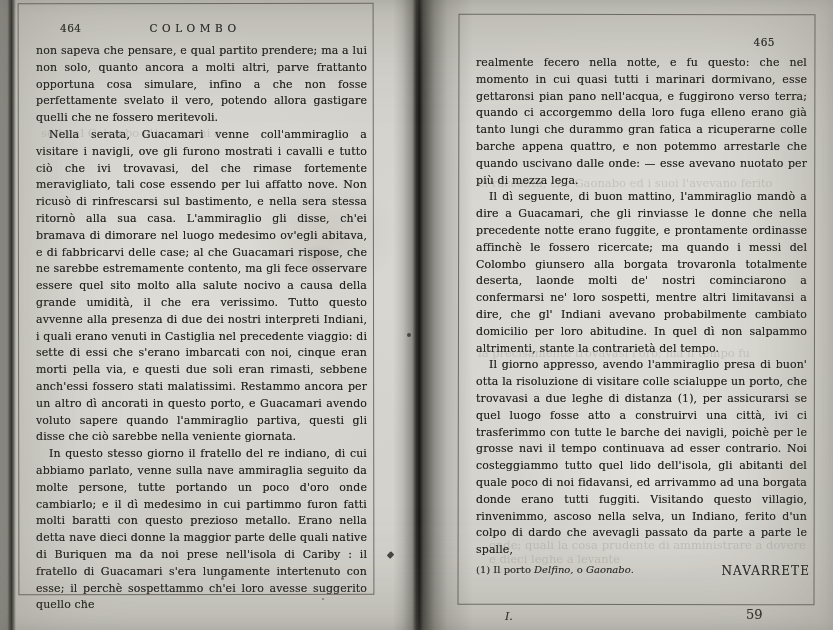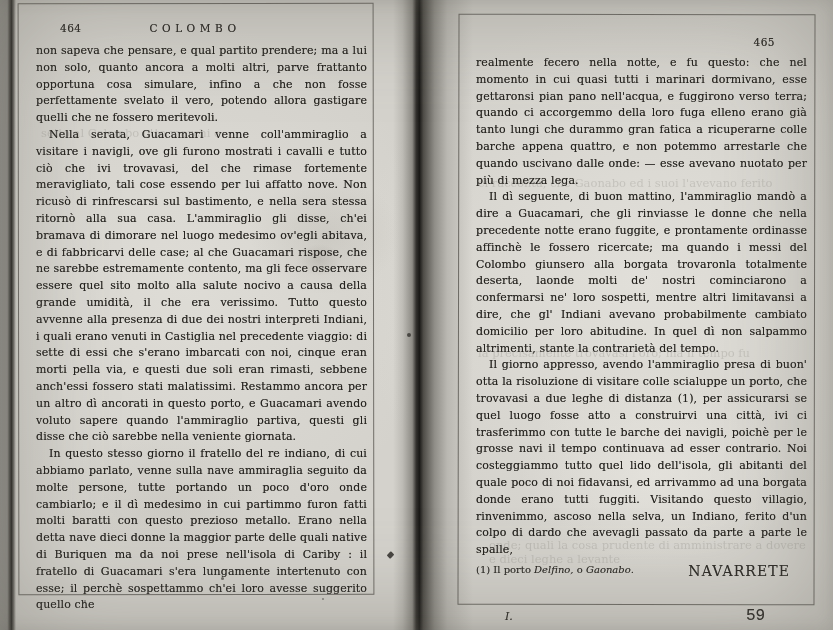--- a/index.html
+++ b/index.html
@@ -65,28 +65,28 @@
   .para { margin:0; text-indent:13px; }
   .para.no-indent { text-indent:0; }
 
   .footnote {
     position:absolute; left:51px; top:564px; width:334px;
     font-size:10px; line-height:12px; color:#2d2b27;
     text-shadow:0 0 .4px rgba(45,42,38,.45);
   }
   .footnote i { font-style:italic; }
   .attribution {
-    position:absolute; right:20px; top:1px;
-    font-size:14px; letter-spacing:1.1px;
+    position:absolute; right:0; top:1px;
+    font-size:12px; letter-spacing:1.1px;
   }
 
   .footer-mark { position:absolute; z-index:4; color:#2e2c28;
                  text-shadow:0 0 .4px rgba(46,43,39,.4); }
   .volume-mark    { left:505px; top:610px; font-size:11px; font-style:italic; }
-  .signature-mark { left:746px; top:607px; font-size:16px;font-family:Liberation Mono, monospace; }
+  .signature-mark { left:746px; top:607px; font-size:13px; }
 
   .ghost {
     position:absolute; z-index:2; color:#716f68; opacity:.22;
     font-size:11.5px; filter:blur(.7px); white-space:nowrap; overflow:hidden;
     pointer-events:none;
   }
   .dot-mark { position:absolute; width:3px; height:3px; border-radius:50%;
               background:#4c4a45; opacity:.75; z-index:4; }
 </style>
 </head>

